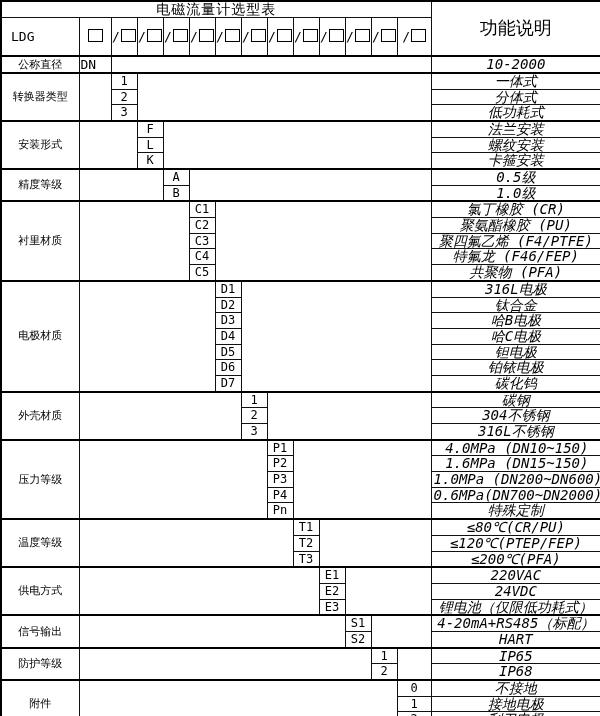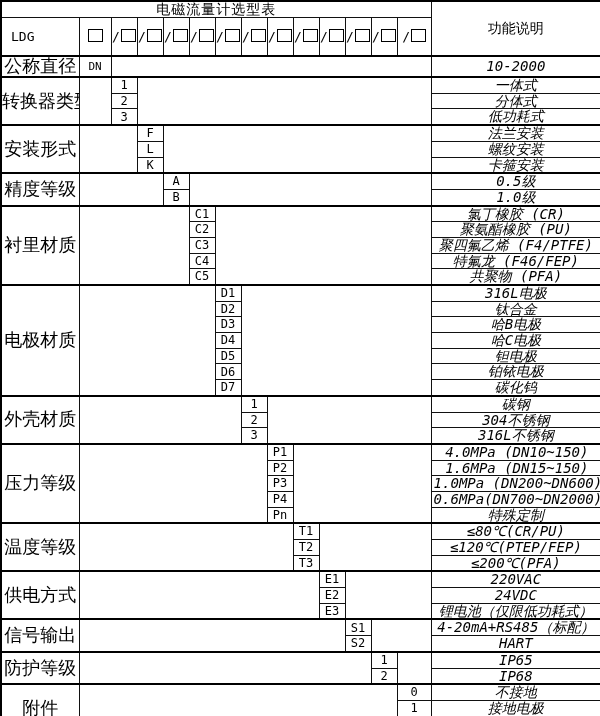--- a/index.html
+++ b/index.html
@@ -17,24 +17,24 @@
     padding: 0;
     font-size: 13px;
     line-height: 1.05;
     text-align: center;
     vertical-align: middle;
     overflow: hidden;
     white-space: nowrap;
   }
   tr.sec td { border-top: 2px solid #000; }
   td.title-cell { font-size: 14px; letter-spacing: 1px; }
-  td.right-head { font-size: 14px; border-radius: 8px; }
+  td.right-head { font-size: 18px; border-radius: 8px; }
   td.model-prefix { text-align: left; padding-left: 9px; font-size: 13px; }
-  td.dn-code { text-align: left; padding-left: 9px; font-size: 11px; }
-  td.lab { font-size: 18px; }
+  td.dn-code { text-align: left; padding-left: 1px; font-size: 13px; }
+  td.lab { font-size: 11px; }
   td.code { font-size: 12px; }
   td.desc { font-size: 14px; font-style: italic; }
   td.desc.left { text-align: center; padding-left: 2px; }
   tr.title-row { height: 15px; margin-left: 16px; }
   tr.ldg-row { height: 39px; }
   span.box {
     display: inline-block;
     width: 13px; height: 11px;
     border: 1px solid #000;
     vertical-align: -1px;

